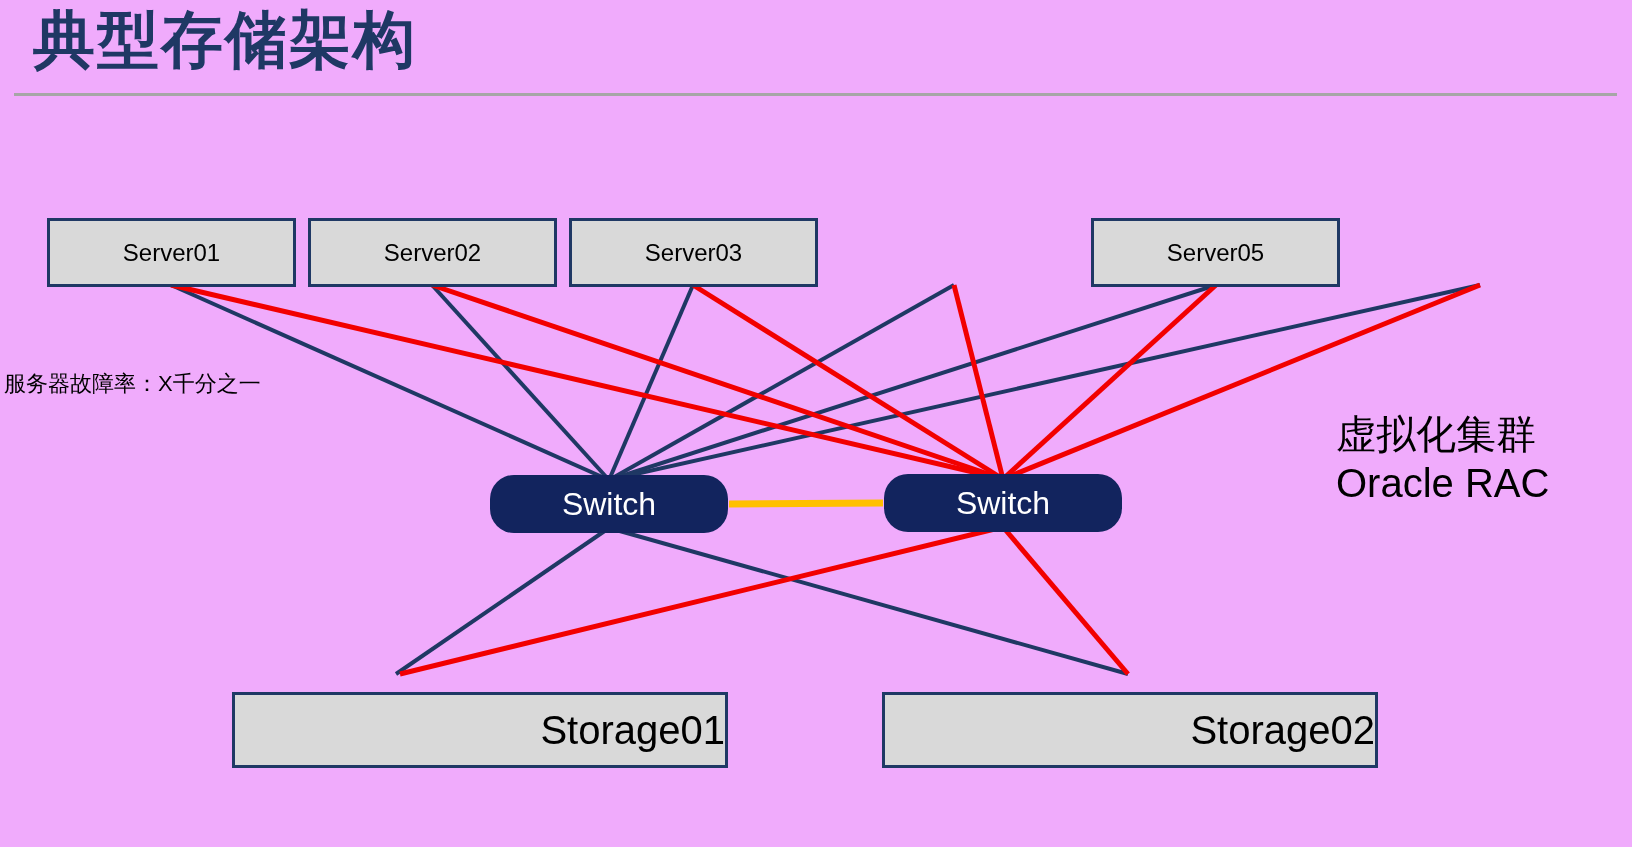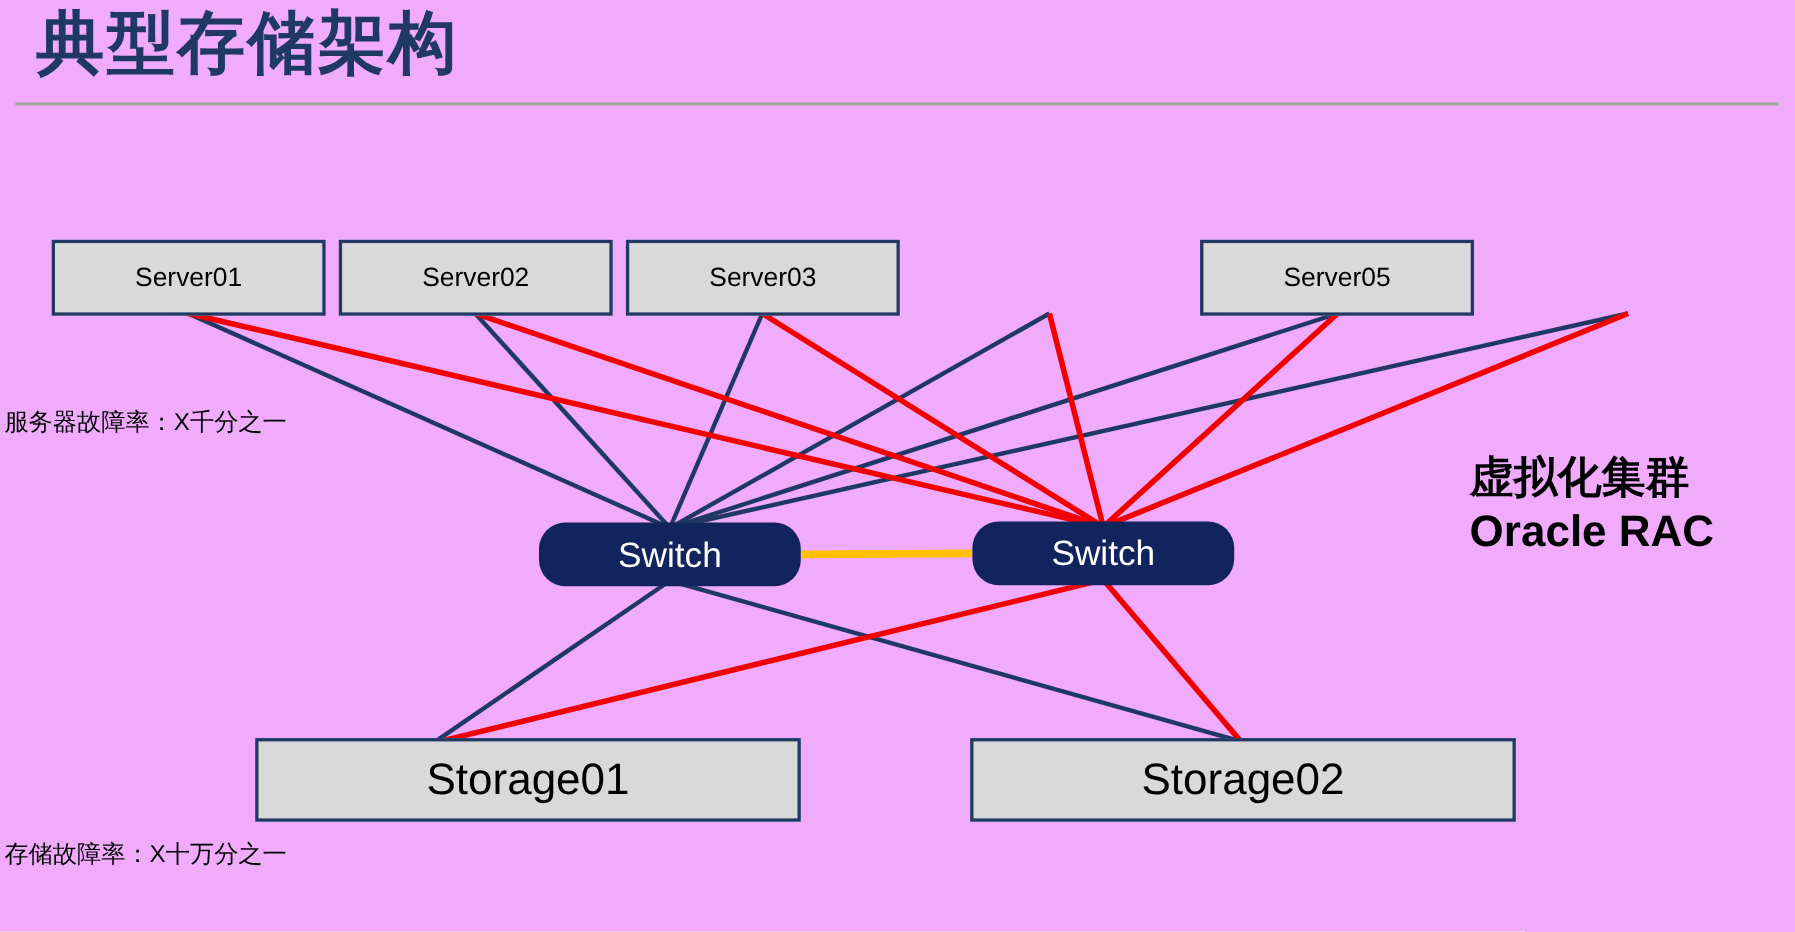--- a/index.html
+++ b/index.html
@@ -61,40 +61,40 @@
     height: 58px;
     color: #FFFFFF;
     font-size: 32px;
     border-radius: 24px;
   }
   .storage {
     background: #D9D9D9;
     border: 3px solid #1F3864;
     width: 496px;
     height: 76px;
-    top: 671px;
+    top: 692px;
     font-size: 40px;
+    justify-content: flex-end;
   }
   .note {
     position: absolute;
     z-index: 3;
     color: #000000;
     font-size: 22px;
     white-space: nowrap;
   }
   .cluster-note {
     position: absolute;
     z-index: 3;
     left: 1336px;
     top: 410px;
     color: #000000;
     font-size: 40px;
     line-height: 49px;
     white-space: nowrap;
-    font-weight: bold;
   }
 </style>
 </head>
 <body>
 
 <div class="canvas">
 
   <div class="page-title">典型存储架构</div>
   <div class="title-divider"></div>
 
@@ -143,20 +143,19 @@
   </div>
 
   <div class="node storage" style="left:232px">
     <span>Storage01</span>
   </div>
   <div class="node storage" style="left:882px">
     <span>Storage02</span>
   </div>
 
   <div class="note" style="left:4px; top:369px">服务器故障率：X千分之一</div>
-  <div class="note" style="left:4px; top:762px">存储故障率：X十万分之一</div>
 
   <div class="cluster-note">
     <div>虚拟化集群</div>
     <div>Oracle RAC</div>
   </div>
 
 </div>
 
 </body></html>

